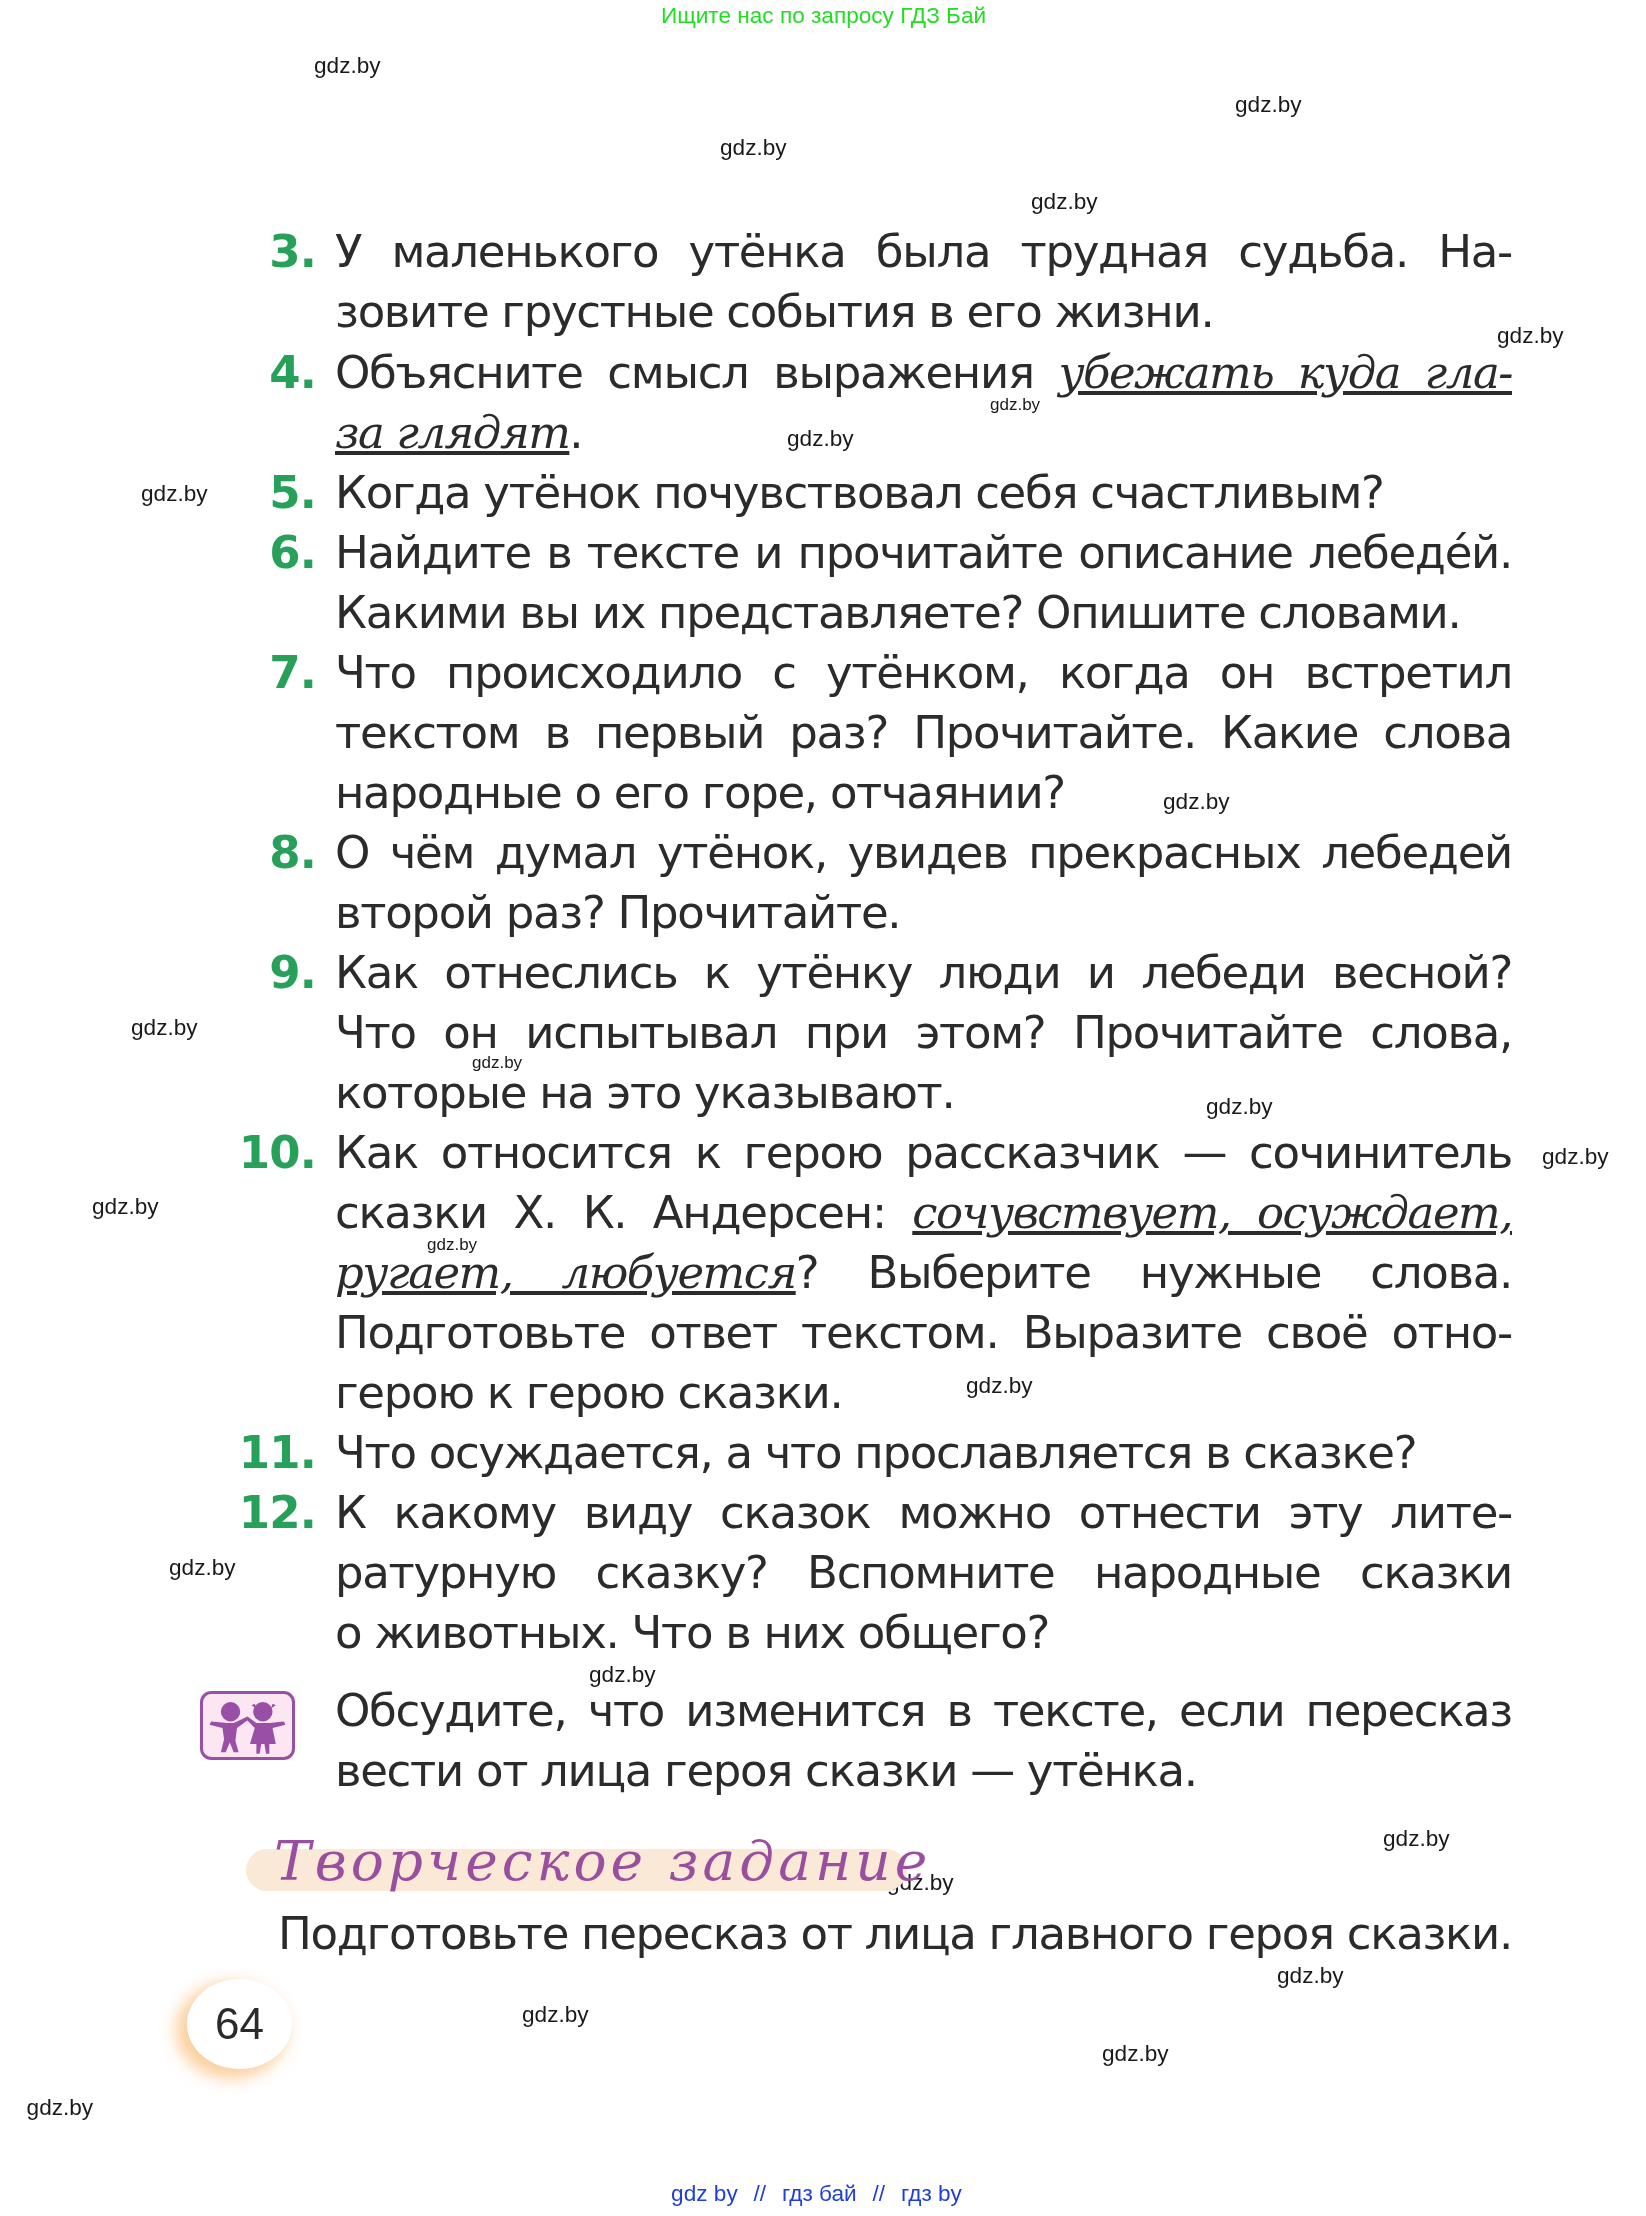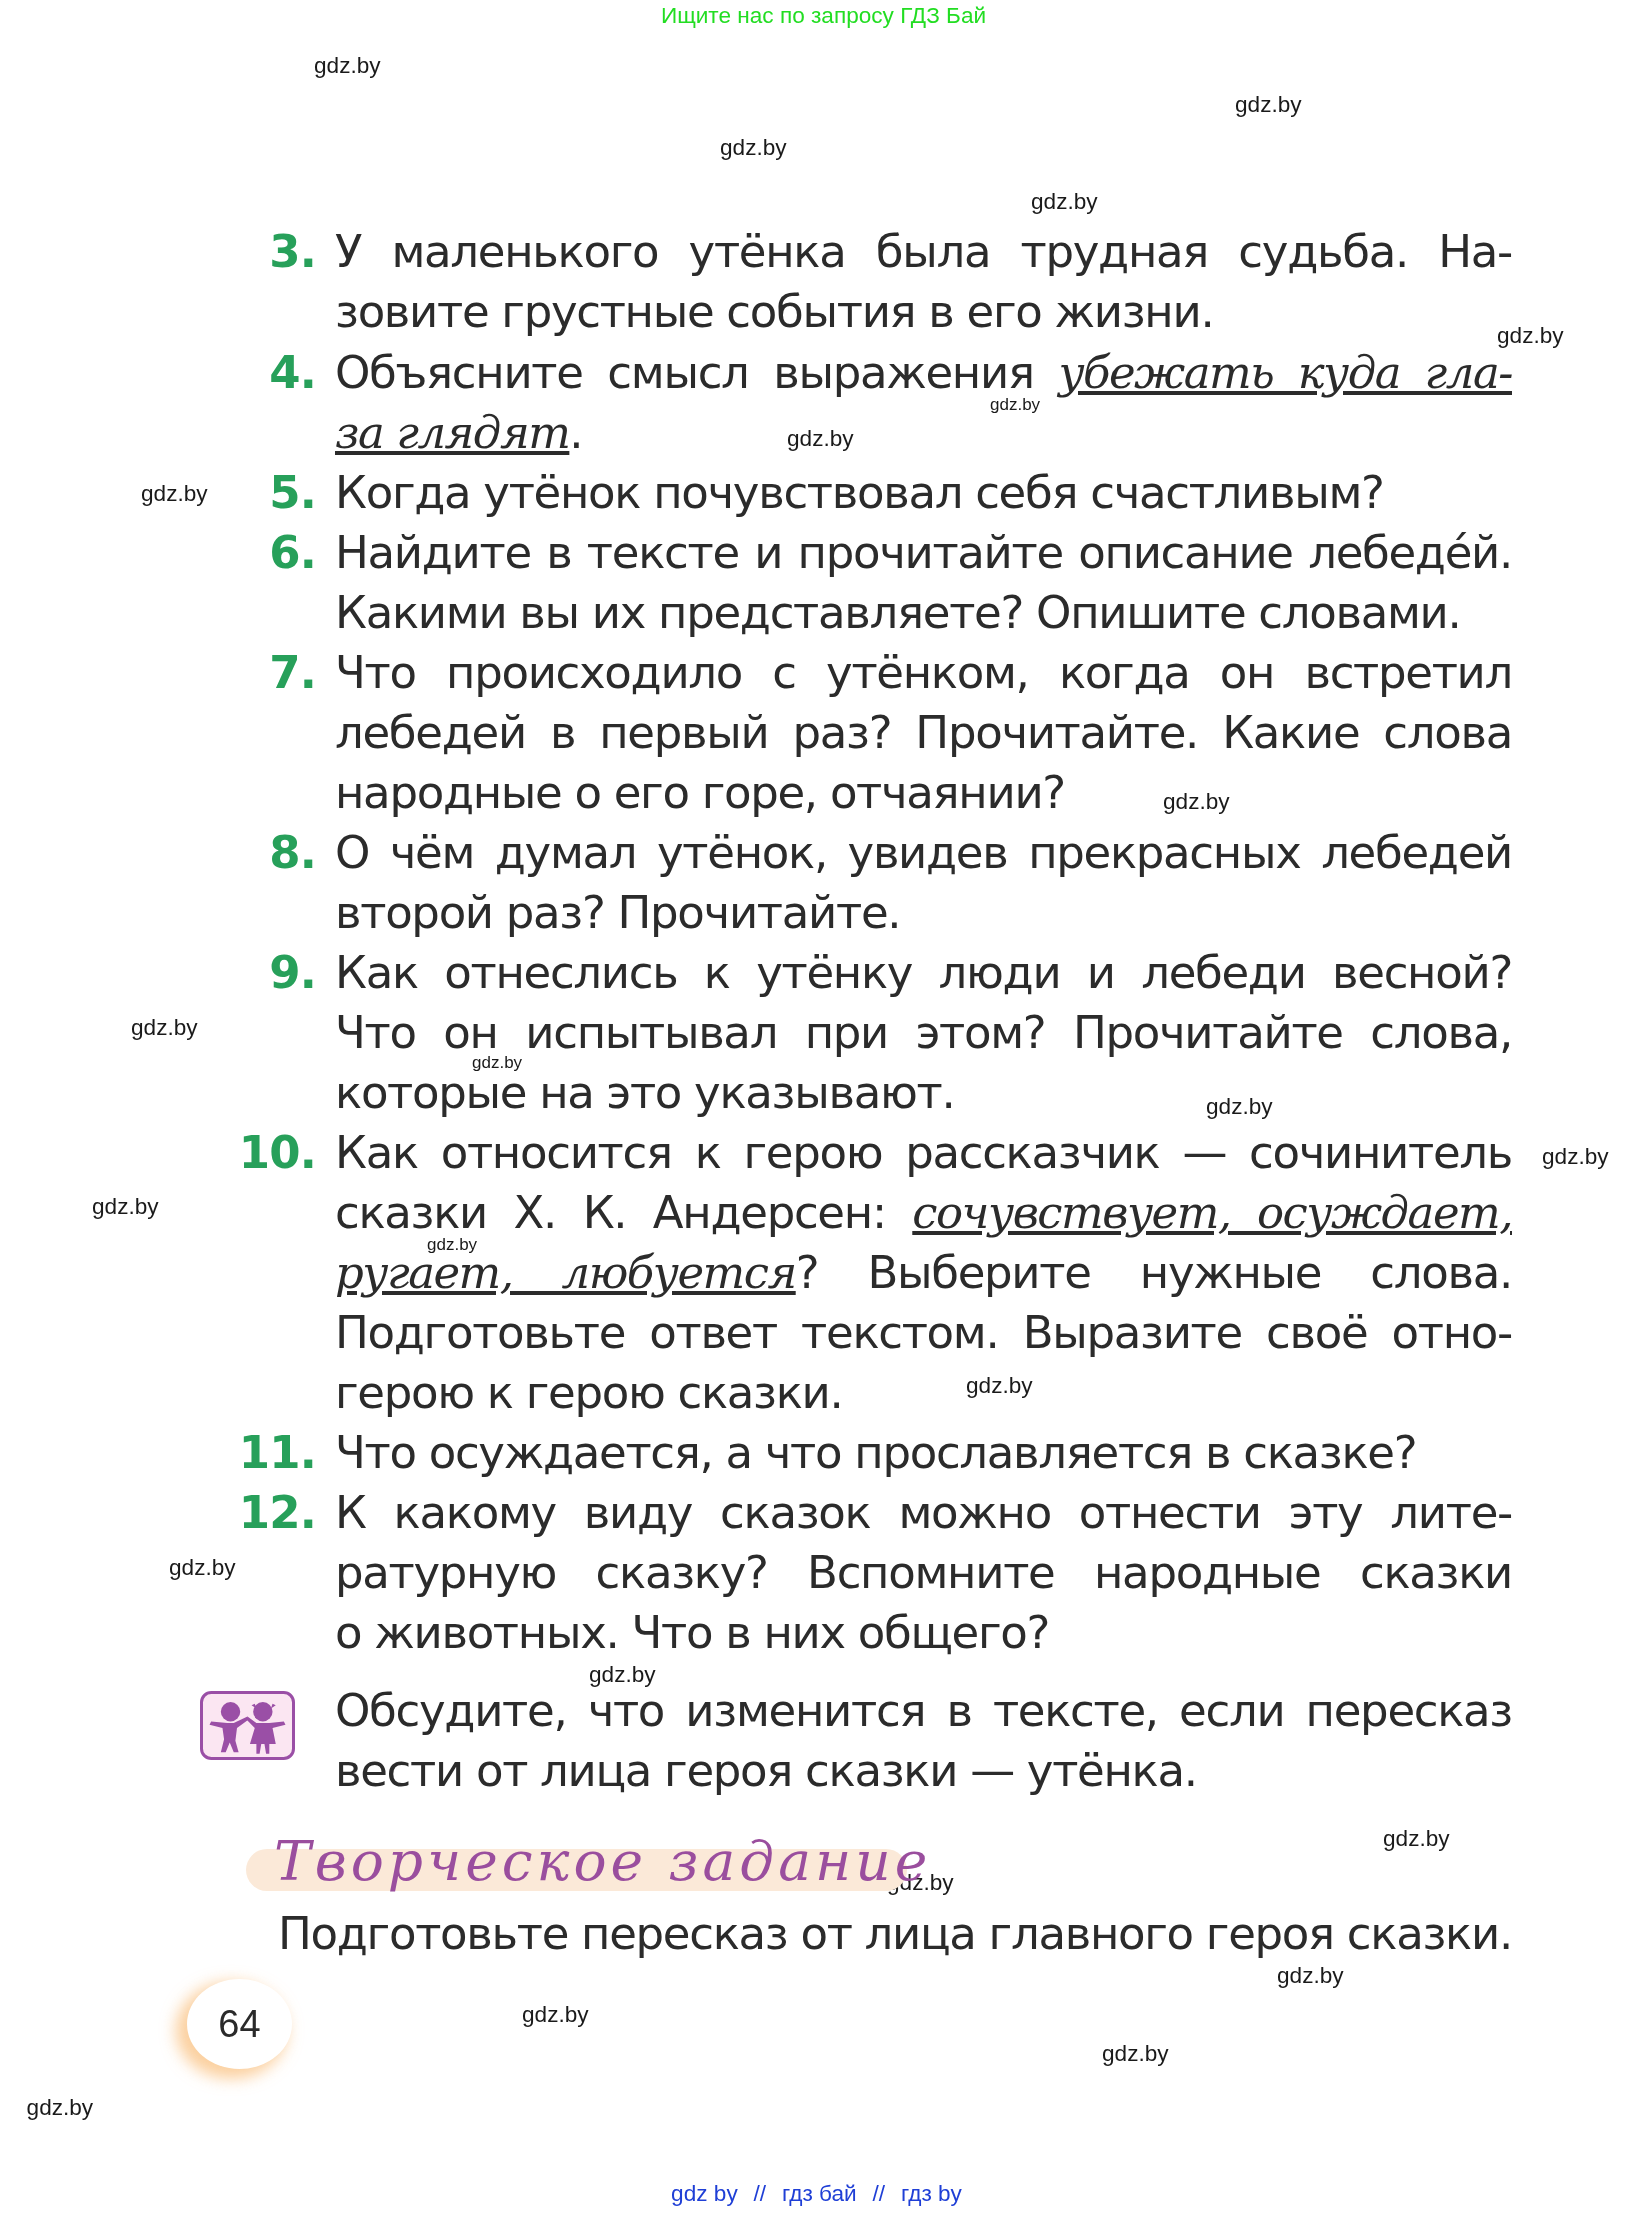--- a/index.html
+++ b/index.html
@@ -21,21 +21,21 @@
                   border:3.2px solid #9a4fa6; border-radius:11.3px; background:#fbe6f2; box-sizing:border-box; }
   .creative-bar { position:absolute; left:246px; top:1849px; width:661px; height:42px;
                   background:#fbe9d8; border-radius:21px; }
   .creative-title { position:absolute; left:274px; top:1829px; font-family:"DejaVu Serif", serif;
                     font-style:italic; font-size:55px; color:#9a4e9e; letter-spacing:4px; white-space:nowrap; }
   .creative-text { position:absolute; left:278px; top:1904px; width:1233px; font-size:45px; line-height:60px;
                    letter-spacing:-1.3px; white-space:nowrap; }
   .page-num-wrap { position:absolute; left:187px; top:1979px; width:105px; height:90px; border-radius:50%;
                    background:#ffffff; box-shadow:-8px 6.4px 14.5px 3.2px rgba(247,170,80,0.55); }
   .page-num { position:absolute; left:0; top:0; width:105px; height:90px; line-height:90px; text-align:center;
-              font-family:"Liberation Sans", sans-serif; font-size:38px; color:#2a2a2a; }
+              font-family:"Liberation Sans", sans-serif; font-size:44px; color:#2a2a2a; }
   .bottom-links { position:absolute; top:2181px; left:0; width:1633px; text-align:center;
                   font-family:"Liberation Sans", sans-serif; font-size:22.6px; color:#1f3fd6; }
   .bottom-links span { margin:0 4.8px; }
 </style>
 </head>
 <body>
 
 <div class="top-banner">Ищите нас по запросу ГДЗ Бай</div>
 
 <div class="wm" style="left:314px;top:53px">gdz.by</div>
@@ -88,21 +88,21 @@
       <div class="num">6.</div>
       <div class="txt">
         <span class="line j"><span>Найдите в тексте и прочитайте описание лебеде́й.</span></span>
         <span class="line"><span>Какими вы их представляете? Опишите словами.</span></span>
       </div>
     </div>
     <div class="q" style="top: 643px;">
       <div class="num">7.</div>
       <div class="txt">
         <span class="line j"><span>Что происходило с утёнком, когда он встретил</span></span>
-        <span class="line j"><span>лебедей в первый раз? Прочитайте. Какие слова</span></span>
+        <span class="line j"><span>текстом в первый раз? Прочитайте. Какие слова</span></span>
         <span class="line"><span>народные о его горе, отчаянии?</span></span>
       </div>
     </div>
     <div class="q" style="top: 823px;">
       <div class="num">8.</div>
       <div class="txt">
         <span class="line j"><span>О чём думал утёнок, увидев прекрасных лебедей</span></span>
         <span class="line"><span>второй раз? Прочитайте.</span></span>
       </div>
     </div>

